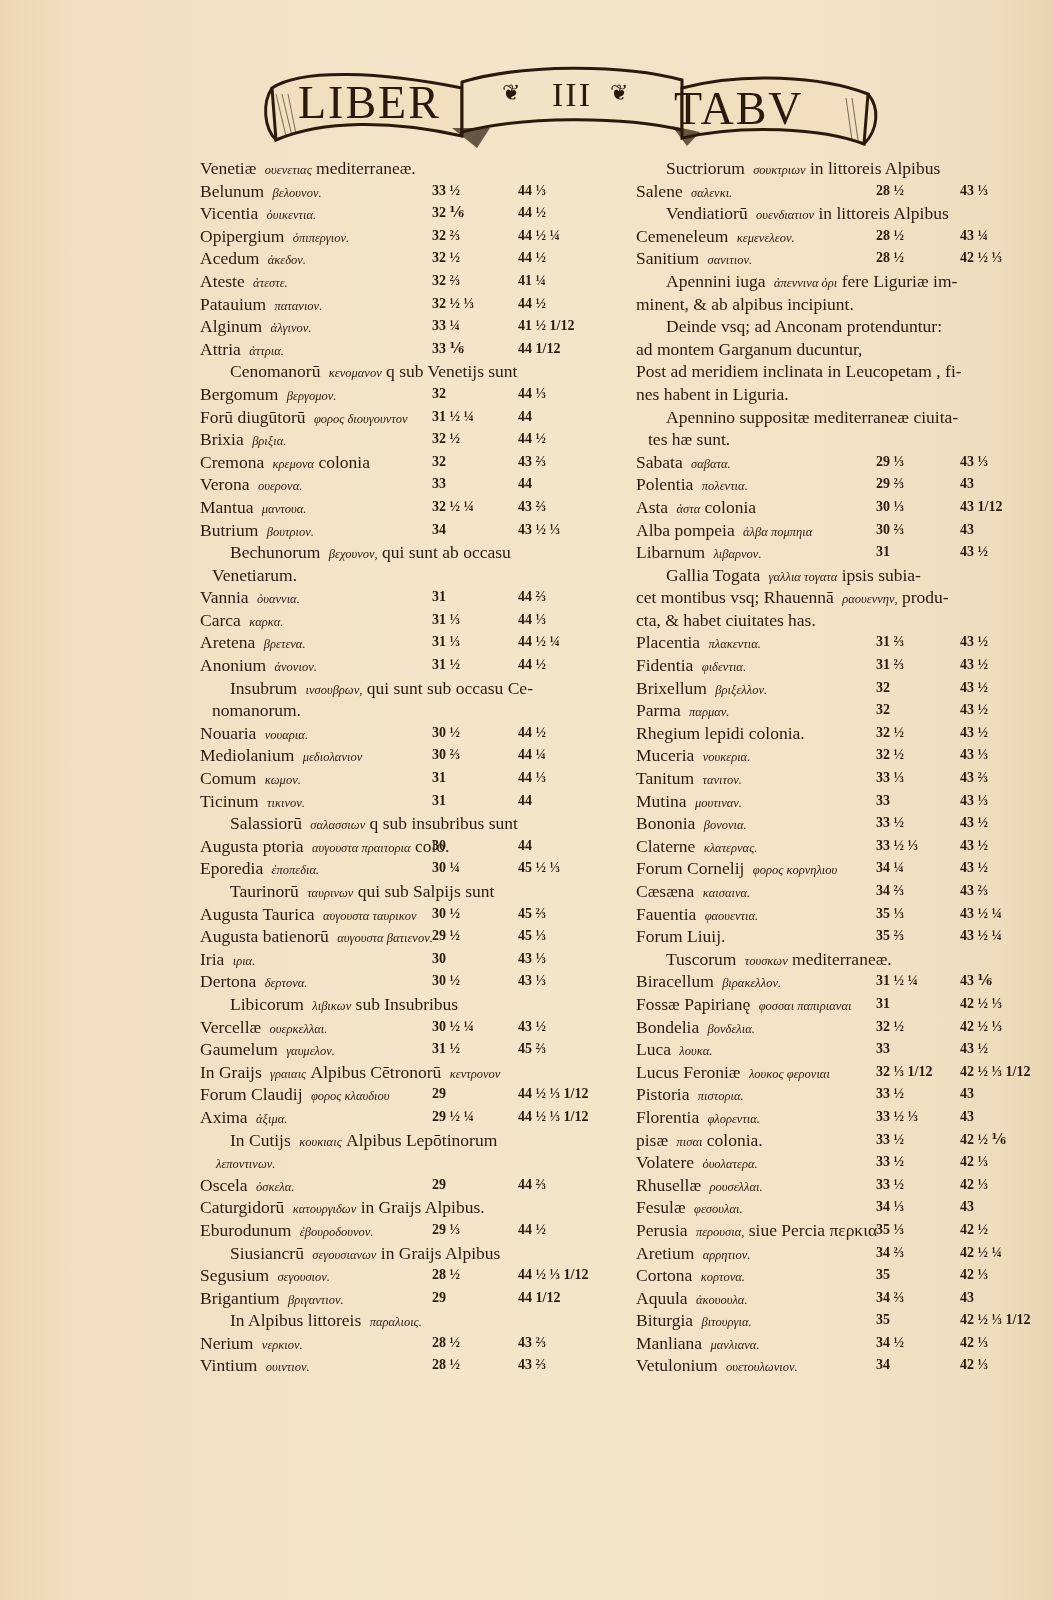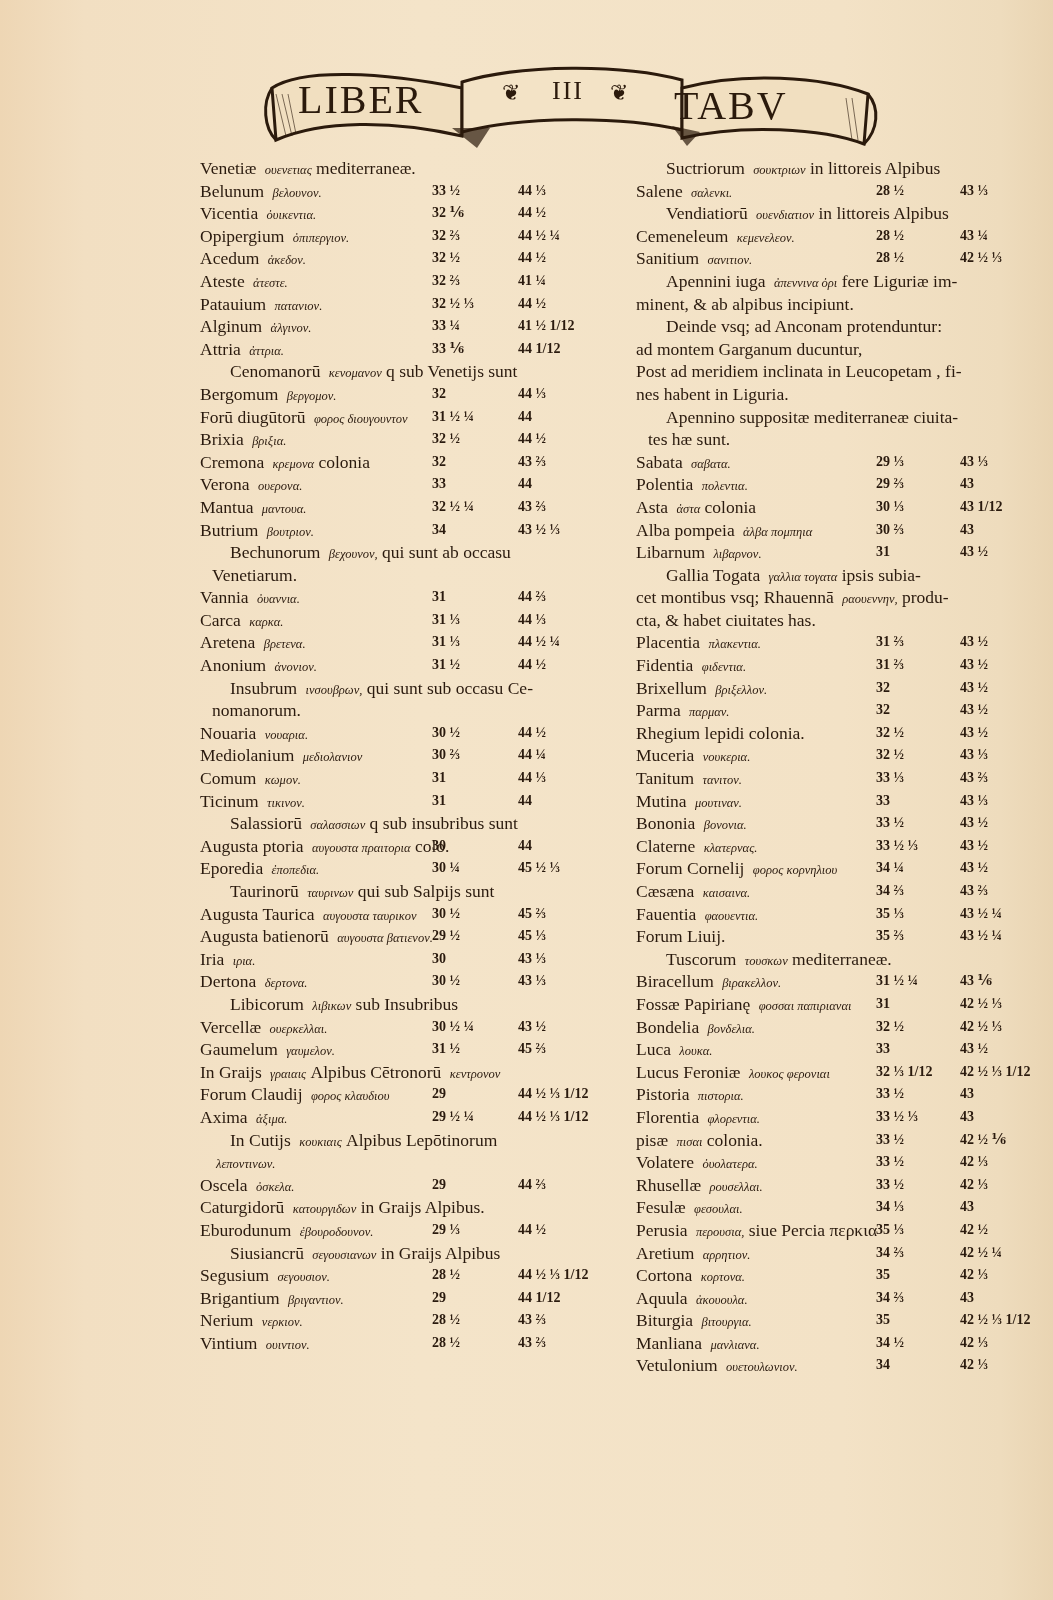--- a/index.html
+++ b/index.html
@@ -11,24 +11,24 @@
     position: relative;
   }
   .page { position: absolute; inset: 0; }
   
   .banner {
     position: absolute; left: 262px; top: 58px; width: 620px; height: 92px;
   }
   .banner svg { position: absolute; left: 0; top: 0; }
   .banner-word {
     position: absolute; font-family: "Liberation Serif", serif;
-    font-size: 40px; letter-spacing: 2px; color: #2b1a0c; line-height: 1;
+    font-size: 46px; letter-spacing: 2px; color: #2b1a0c; line-height: 1;
   }
   .banner-left { left: 36px; top: 22px; }
-  .banner-mid { left: 290px; top: 20px; font-size: 26px; }
+  .banner-mid { left: 290px; top: 20px; font-size: 34px; }
   .banner-right { left: 412px; top: 28px; }
   .orn { position: absolute; top: 22px; font-size: 22px; color: #2b1a0c; }
   .orn-l { left: 240px; }
   .orn-r { left: 348px; }
 
   
   .col { position: absolute; top: 157px; }
   .col-left { left: 200px; width: 380px; }
   .col-right { left: 608px; width: 380px; margin-left: 28px; }
 
@@ -293,20 +293,23 @@
       <div class="row">
         <span class="name"><span>Segusium</span> <span class="greek">σεγουσιον.</span> </span>
         <span class="lon">28 ½</span>
         <span class="lat">44 ½ ⅓ 1/12</span>
       </div>
       <div class="row">
         <span class="name"><span>Brigantium</span> <span class="greek">βριγαντιον.</span> </span>
         <span class="lon">29</span>
         <span class="lat">44 1/12</span>
       </div>
+      <div class="row heading">
+        <span class="name"><span>In Alpibus littoreis</span> <span class="greek">παραλιοις.</span> </span>
+      </div>
       <div class="row">
         <span class="name"><span>Nerium</span> <span class="greek">νερκιον.</span> </span>
         <span class="lon">28 ½</span>
         <span class="lat">43 ⅔</span>
       </div>
       <div class="row">
         <span class="name"><span>Vintium</span> <span class="greek">ουιντιον.</span> </span>
         <span class="lon">28 ½</span>
         <span class="lat">43 ⅔</span>
       </div>

